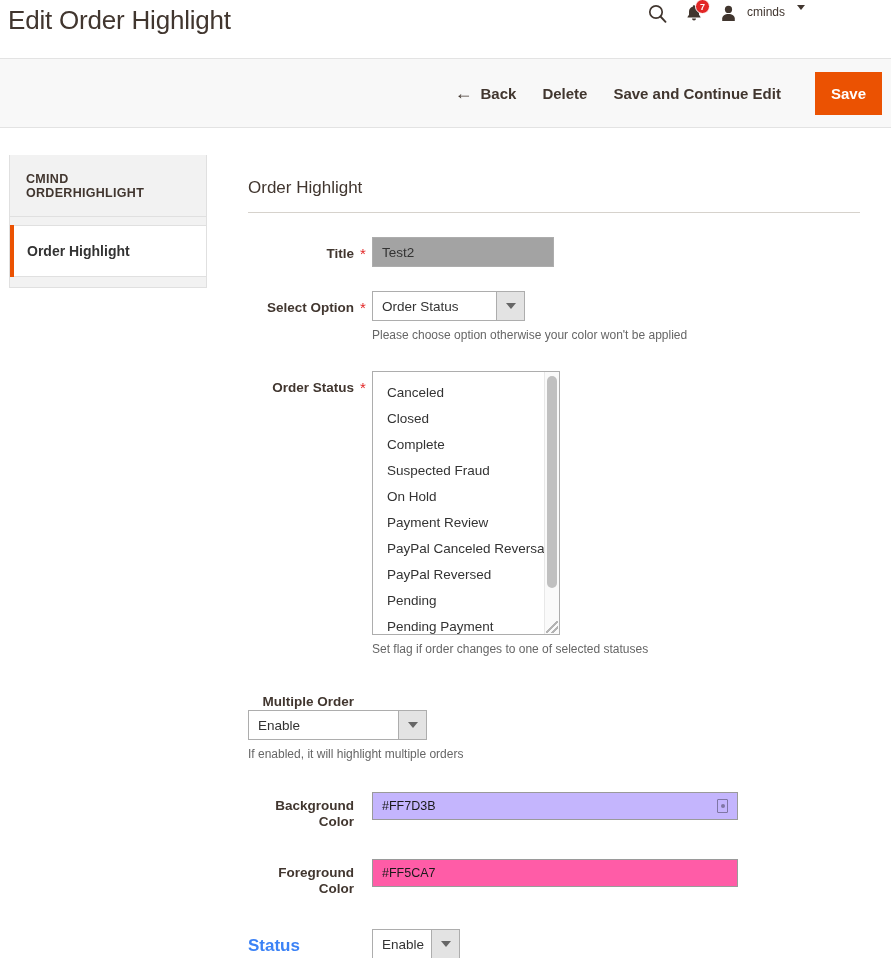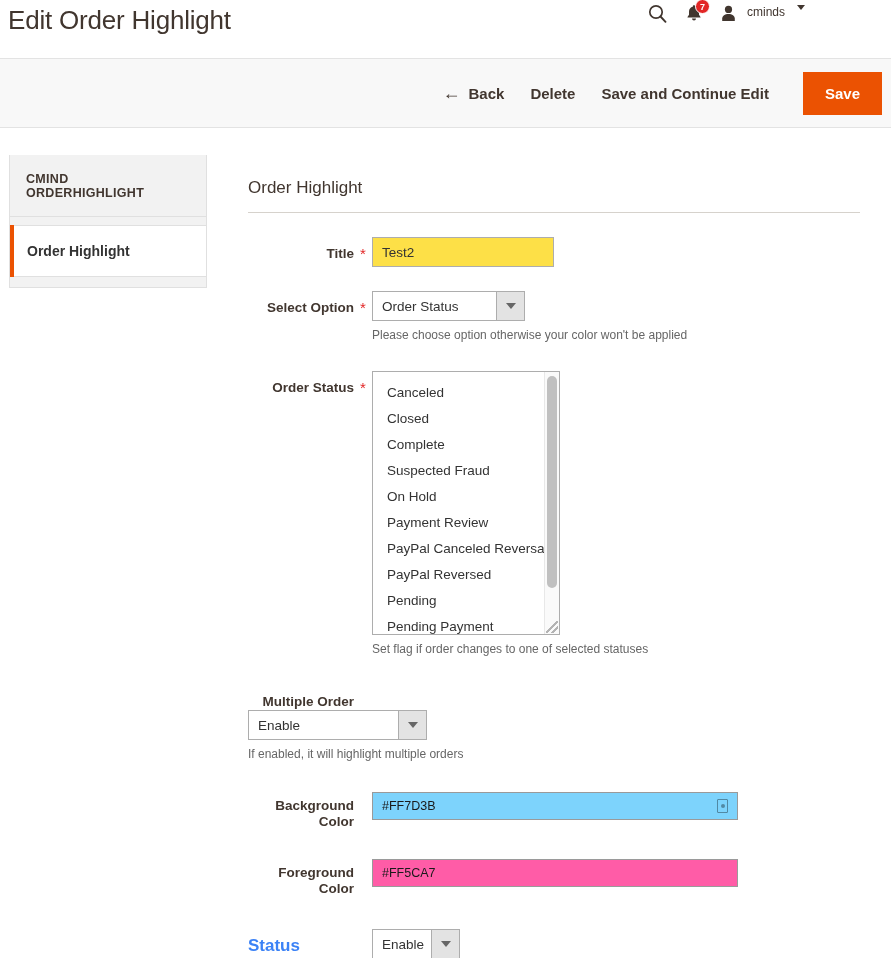--- a/index.html
+++ b/index.html
@@ -56,21 +56,21 @@
     font-size: 15px; color:#41362f; font-weight: 600;
     margin-right: 26px; cursor:pointer; background:none; border:none;
     font-family: "Liberation Sans", sans-serif; padding:0;
     display:flex; align-items:center; gap:8px;
   }
   .tb-item:last-of-type { margin-right:0; }
   .back-arrow { font-size: 18px; line-height:1; color:#41362f; }
   .tb-save {
     background:#eb5202; color:#ffffff; border:none;
     font-size:15px; font-weight:700; cursor:pointer;
-    padding: 13px 22px; margin-right: 9px; margin-left: 8px;
+    padding: 13px 16px; margin-right: 9px; margin-left: 8px;
     font-family: "Liberation Sans", sans-serif;
   }
 
   
   .side-nav {
     position:absolute; left:9px; top:155px; width:198px;
     background:#f2f2f2; border:1px solid #e0e0e0; border-top:none;
   }
   .nav-title {
     padding: 17px 16px 16px 16px;
@@ -107,21 +107,21 @@
   }
   .req-star {
     width: 18px; text-align:center; color:#e22626;
     font-size: 15px; line-height: 17px; padding-top: 8px;
   }
   .req-spacer { width: 18px; }
   .field-ctl { flex: 1; }
 
   .text-input {
     width: 182px; height: 30px;
-    border: 1px solid #adadad; background:#fde047;
+    border: 1px solid #adadad; background:#a3a3a3;
     font-size: 13.5px; color:#333; padding: 0 9px;
     font-family: "Liberation Sans", sans-serif;
     border-radius: 0; outline:none;
   }
 
   .select-wrap { display:inline-flex; height: 30px; border:1px solid #adadad; background:#fff; }
   .select-val {
     display:flex; align-items:center;
     font-size: 13.5px; color:#333; padding: 0 9px;
     white-space:nowrap;
@@ -324,21 +324,21 @@
       </div>
     </div>
 
     <div class="color-row">
       <div class="color-label">
         <div>Background</div>
         <div>Color</div>
       </div>
       <div class="req-spacer"></div>
       <div class="field-ctl">
-        <div class="color-input" id="bg-swatch" style="background: #7dd3fc;">
+        <div class="color-input" id="bg-swatch" style="background: #c4b5fd;">
           <span class="val">#FF7D3B</span>
           <span class="picker-icon"></span>
         </div>
       </div>
     </div>
 
     <div class="color-row" style="margin-top:29px;">
       <div class="color-label">
         <div>Foreground</div>
         <div>Color</div>

